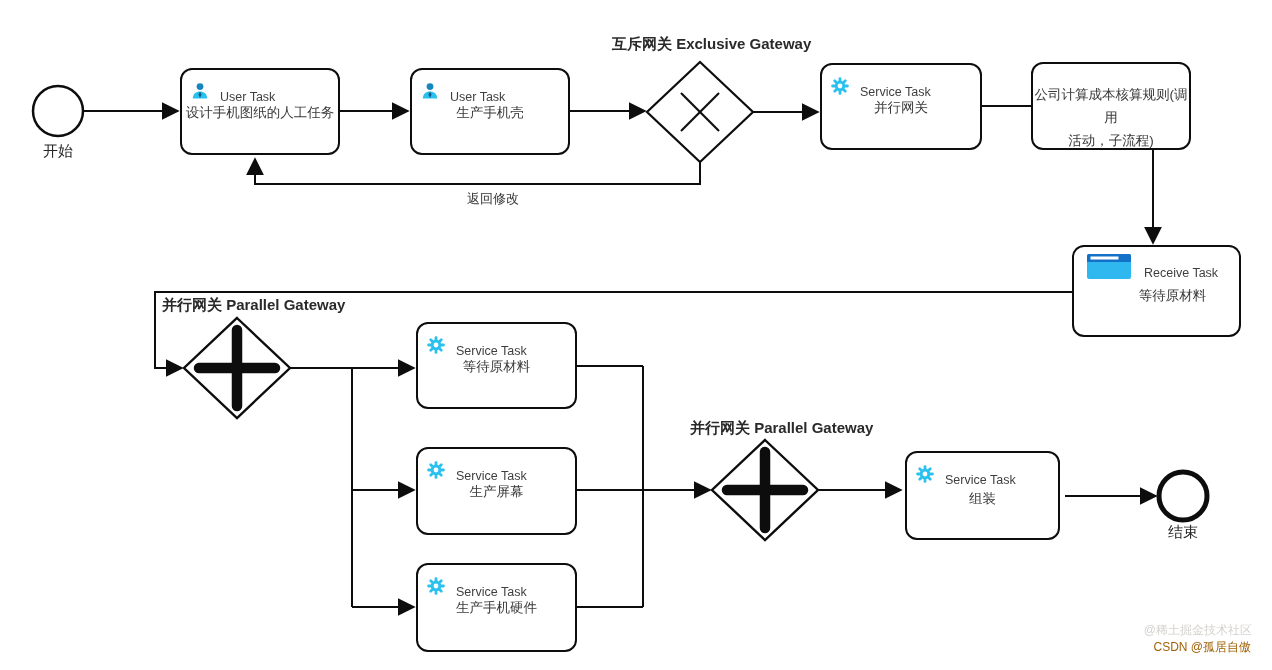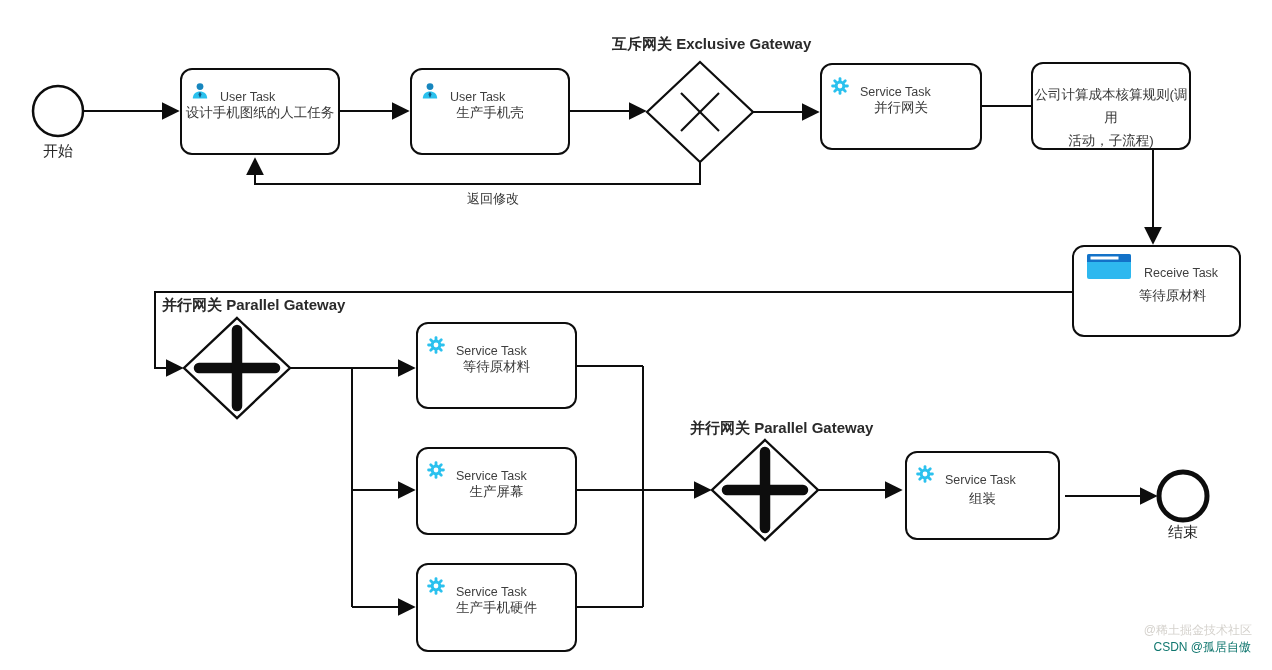--- a/index.html
+++ b/index.html
@@ -17,21 +17,21 @@
   .task-text {
     position:absolute; left:0; right:0; top:34px; text-align:center;
     font-size:13.5px; color:#383838; white-space:nowrap;
   }
   .task-text.wrap2 {top:20px; line-height:1.7; white-space:normal;}
   .lbl {position:absolute; color:#262626; font-size:15px; white-space:nowrap;}
   .lbl.semibold {font-weight:600; color:#2a2a2a;}
   .lbl.small {font-size:13px; color:#333;}
   .watermark {position:absolute; font-size:12px; white-space:nowrap;}
   .wm1 {color:#d5d2cd;}
-  .wm2 {color:#0f766e;}
+  .wm2 {color:#a16207;}
   .icon {display:inline-flex; line-height:0;}
 </style>
 </head>
 <body>
 
 <div class="canvas">
 
   <svg class="wires">
     <defs>
       <marker id="arr" viewBox="0 0 10 10" refX="8.5" refY="5" markerWidth="9" markerHeight="9" orient="auto">

